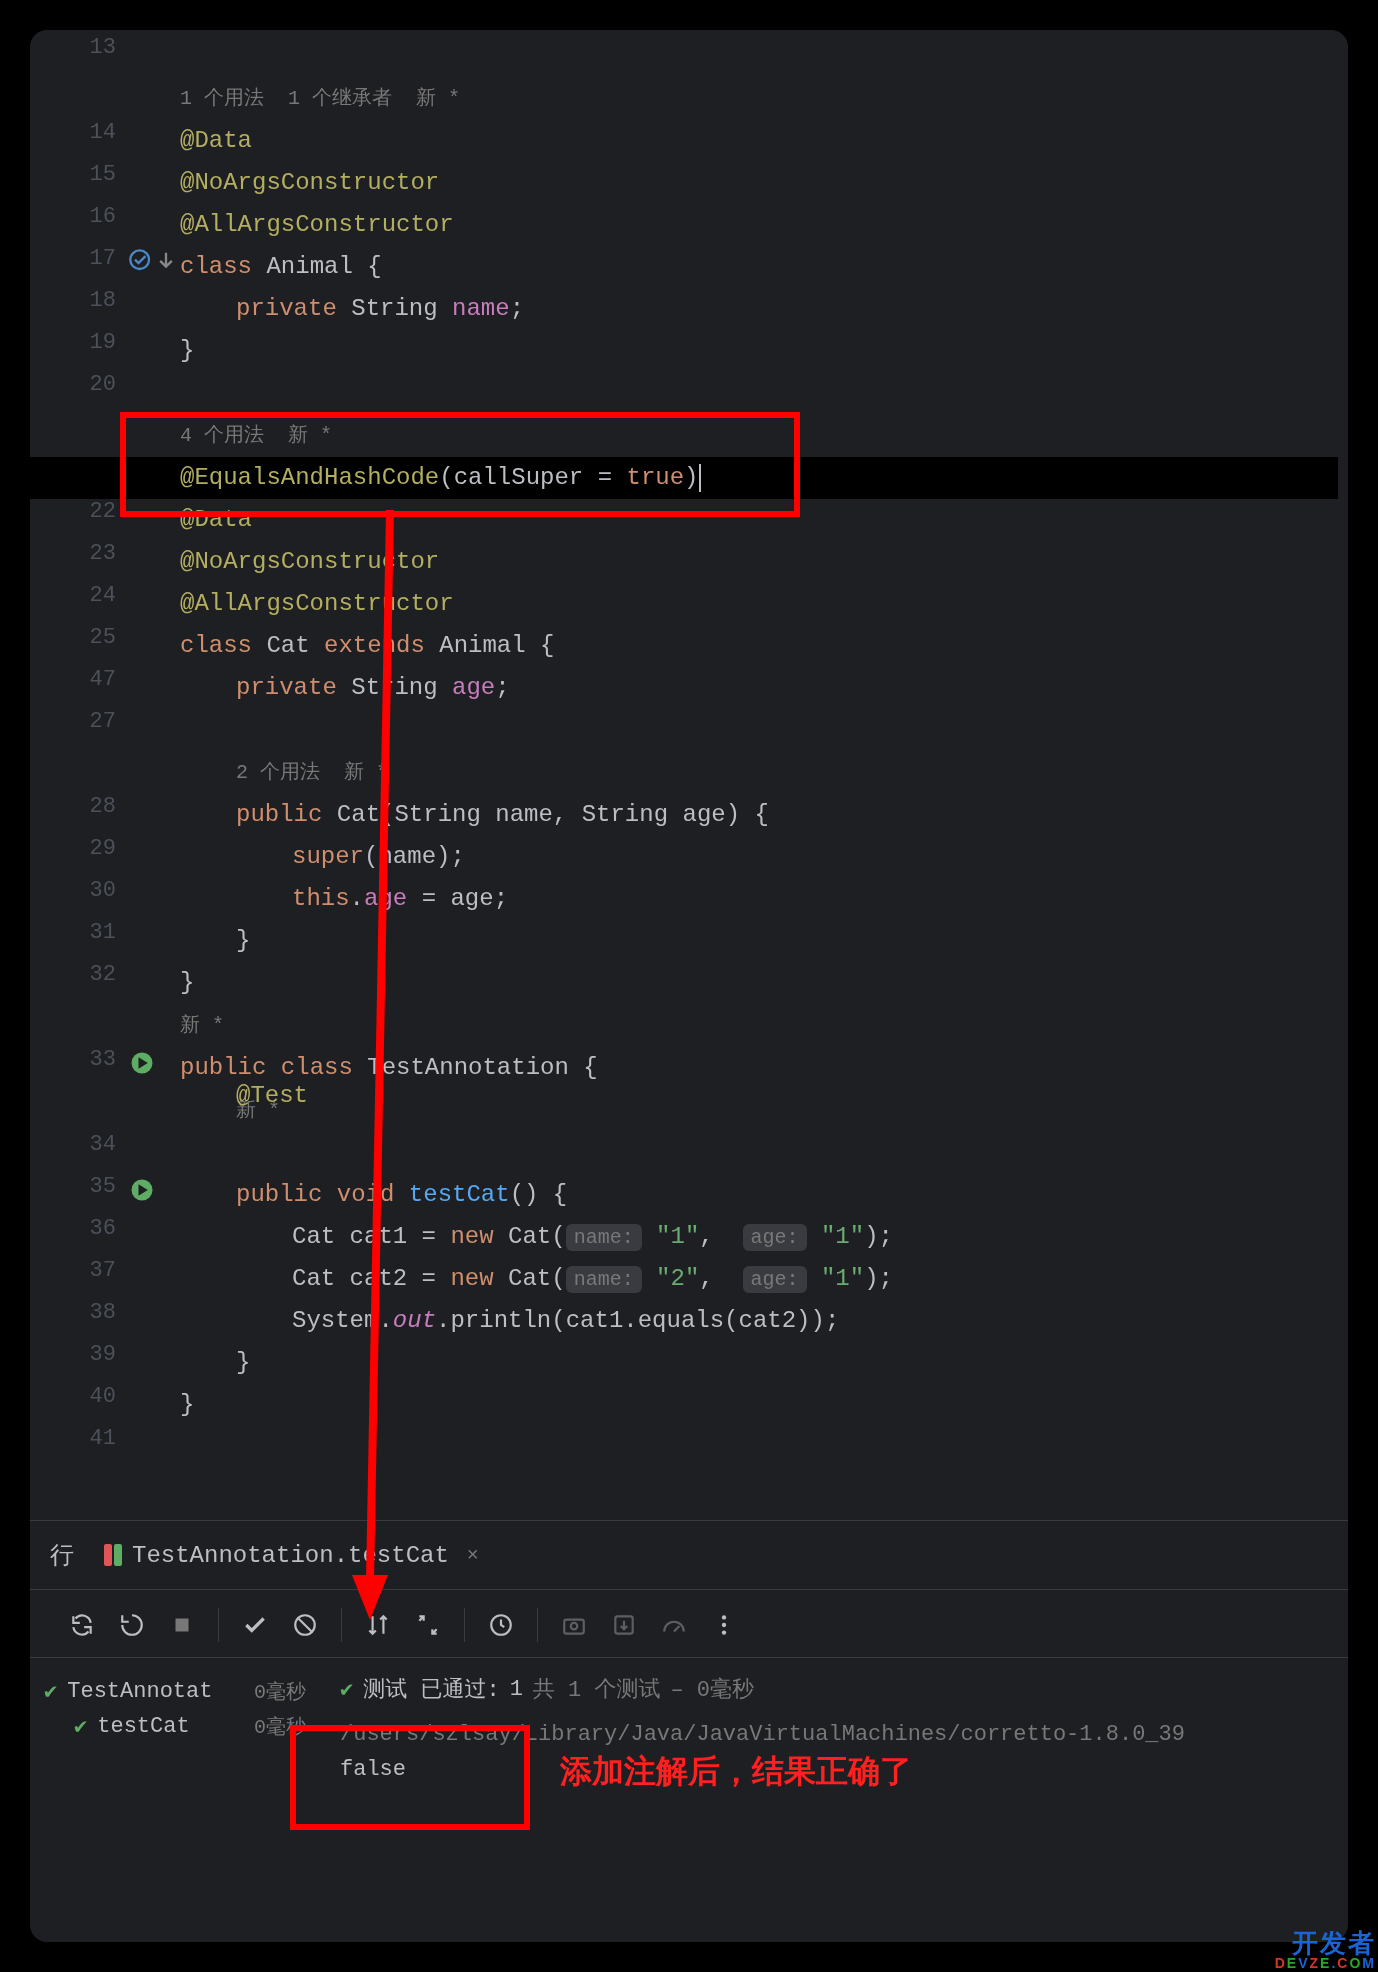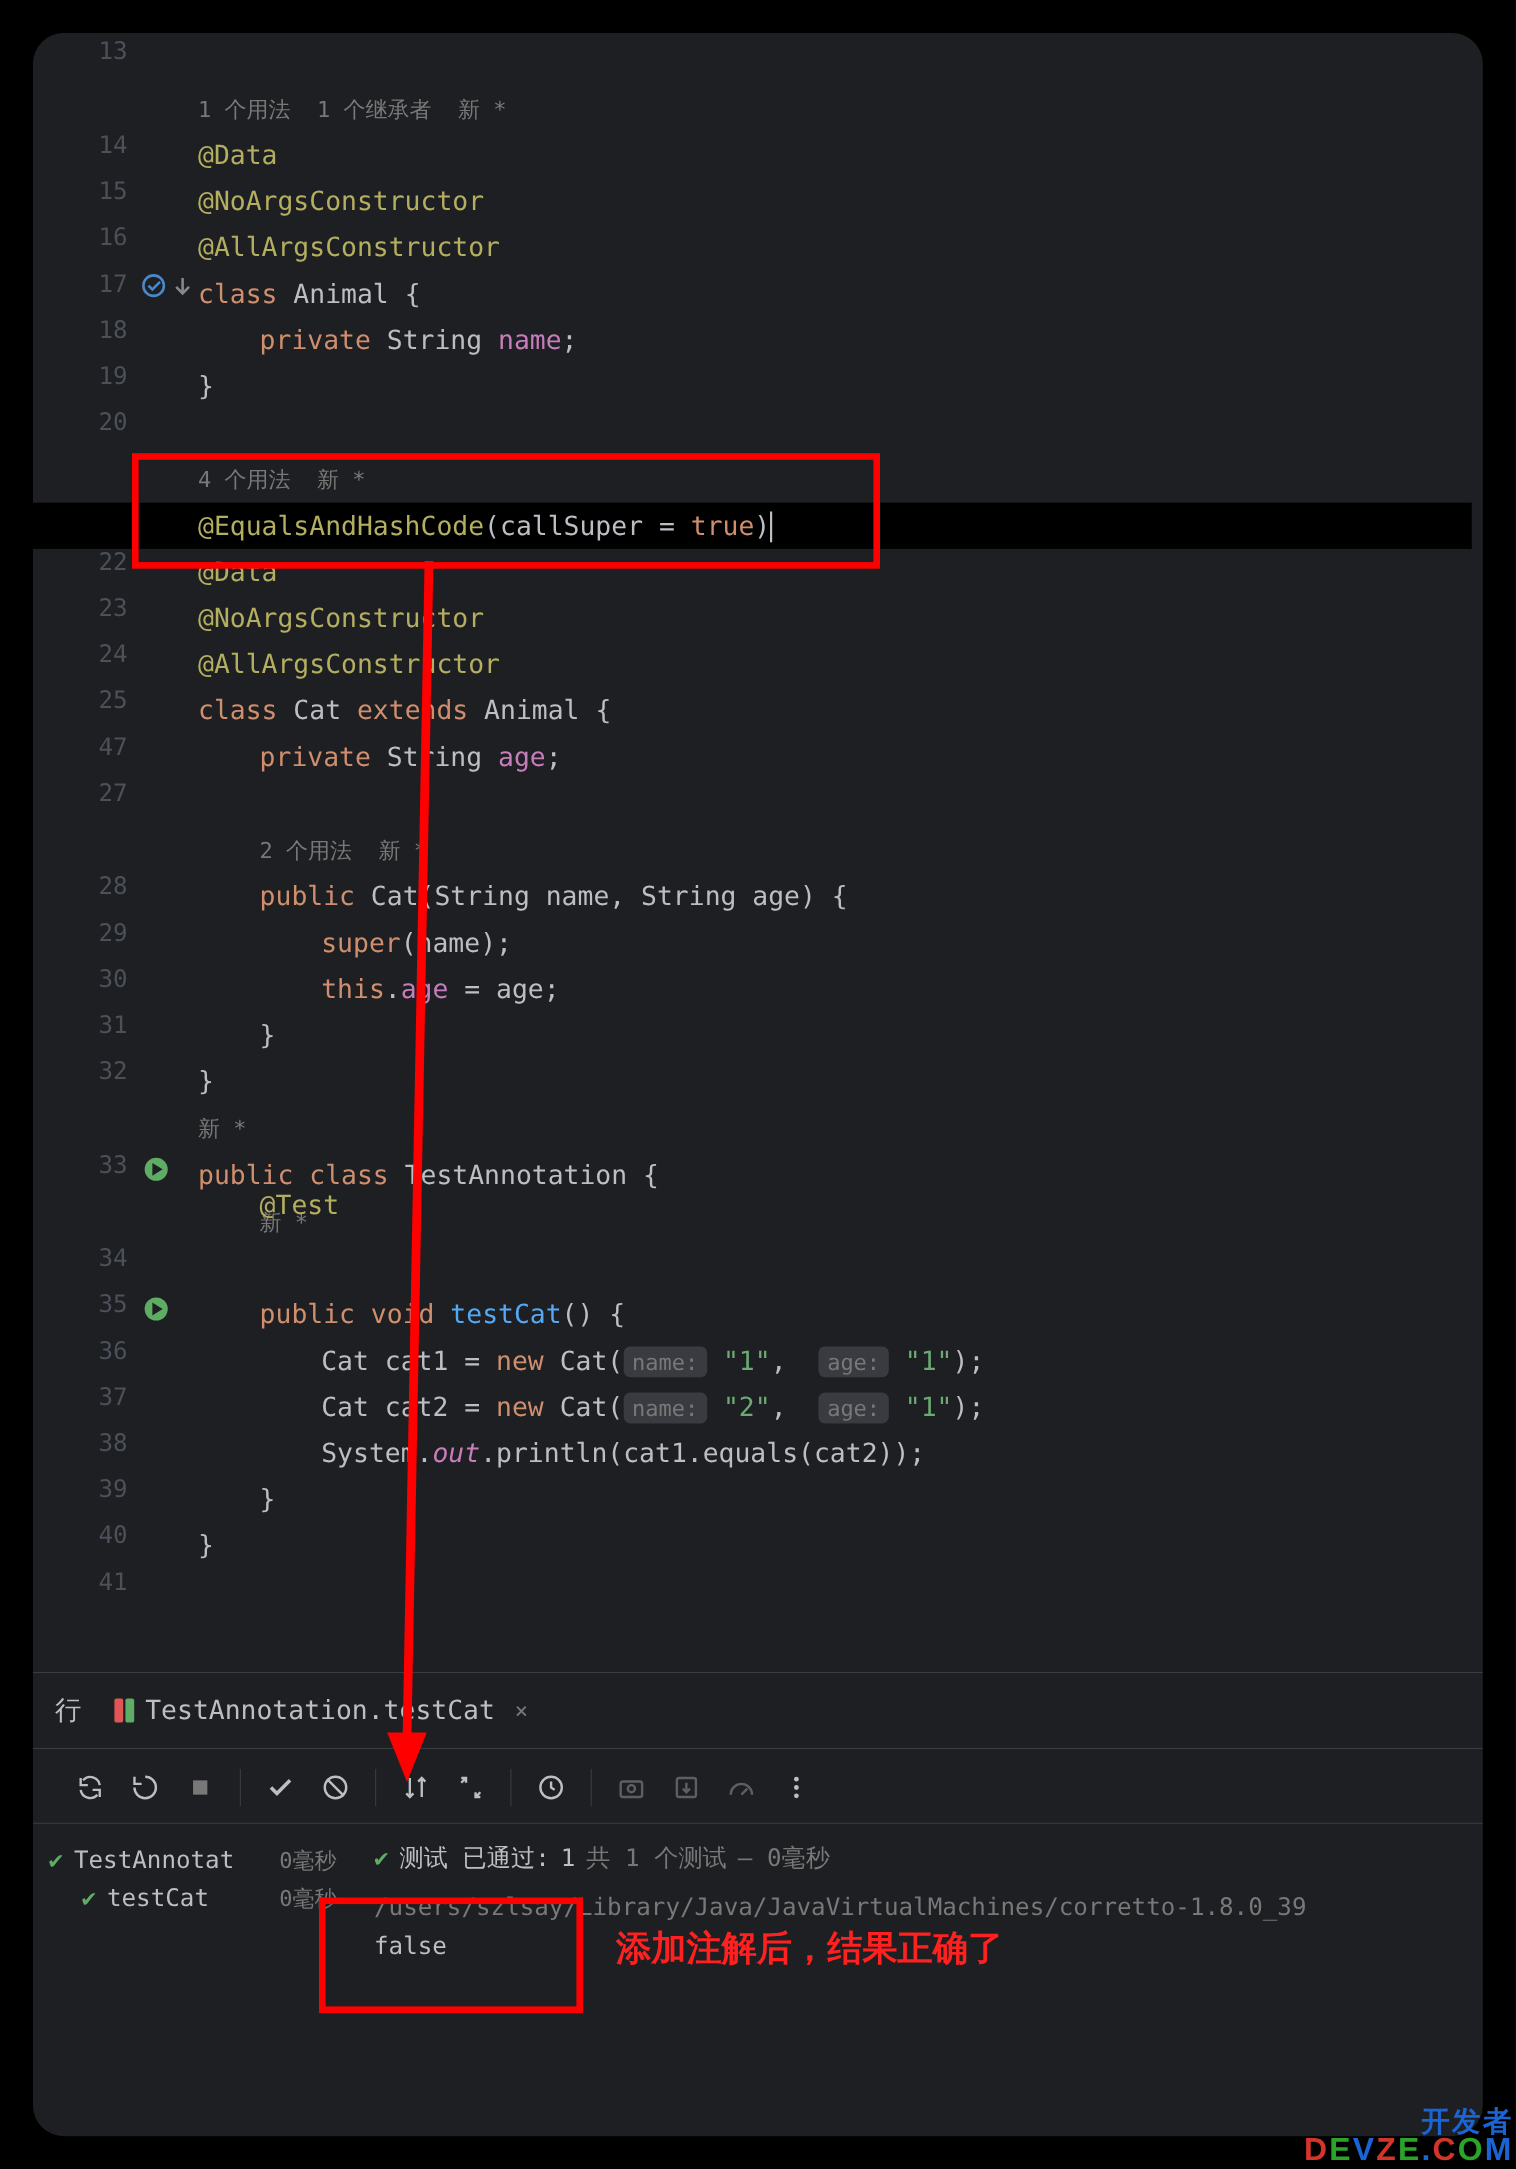--- a/index.html
+++ b/index.html
@@ -1,17 +1,17 @@
 <!DOCTYPE html>
 <html><head>
 <meta charset="utf-8">
 <style>
 * { margin:0; padding:0; box-sizing:border-box; }
 body { background:#000; font-family:"SF Mono","Menlo","Consolas",monospace; width:1378px; height:1972px; position:relative; }
-.frame { position:absolute; inset:30px; background:#1e1f22; border-radius:28px; overflow:hidden; }
+.frame { position:absolute; inset:30px; background:#1e1f22; border-radius:17px; overflow:hidden;font-family:Liberation Mono, monospace; }
 .editor { position:relative; height:1480px; }
 .gutter-col { position:absolute; left:0; top:0; width:100px; height:100%; }
 .ln { position:absolute; right:14px; color:#4b5059; font-size:22px; font-family:inherit; text-align:right; }
 .gutter-icon { position:absolute; left:98px; width:28px; height:28px; }
 .code-area { position:absolute; left:150px; right:10px; top:0; }
 .row { position:absolute; left:0; right:0; font-size:24px; line-height:42px; height:42px; white-space:pre; }
 .currline { background:#000000; }
 .txt { color:#bcbec4; }
 .kw { color:#cf8e6d;margin-top:48px; }
 .ann { color:#b3ae60; }
@@ -38,21 +38,21 @@
 .check { color:#5fad65; font-size:22px; }
 .tree-name { color:#bcbec4; }
 .tree-time { color:#787878; font-size:20px; margin-left:auto; margin-right:10px; }
 .console { flex:1; padding:14px 10px; font-size:22px; color:#bcbec4; position:relative; }
 .console-line { margin:6px 0; white-space:pre; }
 .status-line { display:flex; align-items:center; gap:10px; font-size:22px; }
 .status-line .sgrey { color:#787878; }
 .redtext-label { position:absolute; color:#ff2020; font-size:32px; font-weight:600; z-index:7; }
 .watermark { position:absolute; right:2px; bottom:2px; z-index:20; font-family:Arial,sans-serif; text-align:right; line-height:1; }
 .watermark .w1 { color:#1a64d4; font-size:26px; font-weight:700; letter-spacing:2px; }
-.watermark .w2 { font-size:29px; font-weight:700; letter-spacing:2px; }
+.watermark .w2 { font-size:14px; font-weight:700; letter-spacing:2px; }
 .watermark .w2 .r { color:#d4342a; } .watermark .w2 .g { color:#2aa52a; } .watermark .w2 .b { color:#1a64d4; }
 .diff-icon { display:inline-flex; gap:2px; }
 .diff-icon span { width:8px; height:22px; border-radius:2px; }
 </style>
 </head>
 <body>
 
 <div class="frame">
   <div class="editor">
     <div class="gutter-col">

